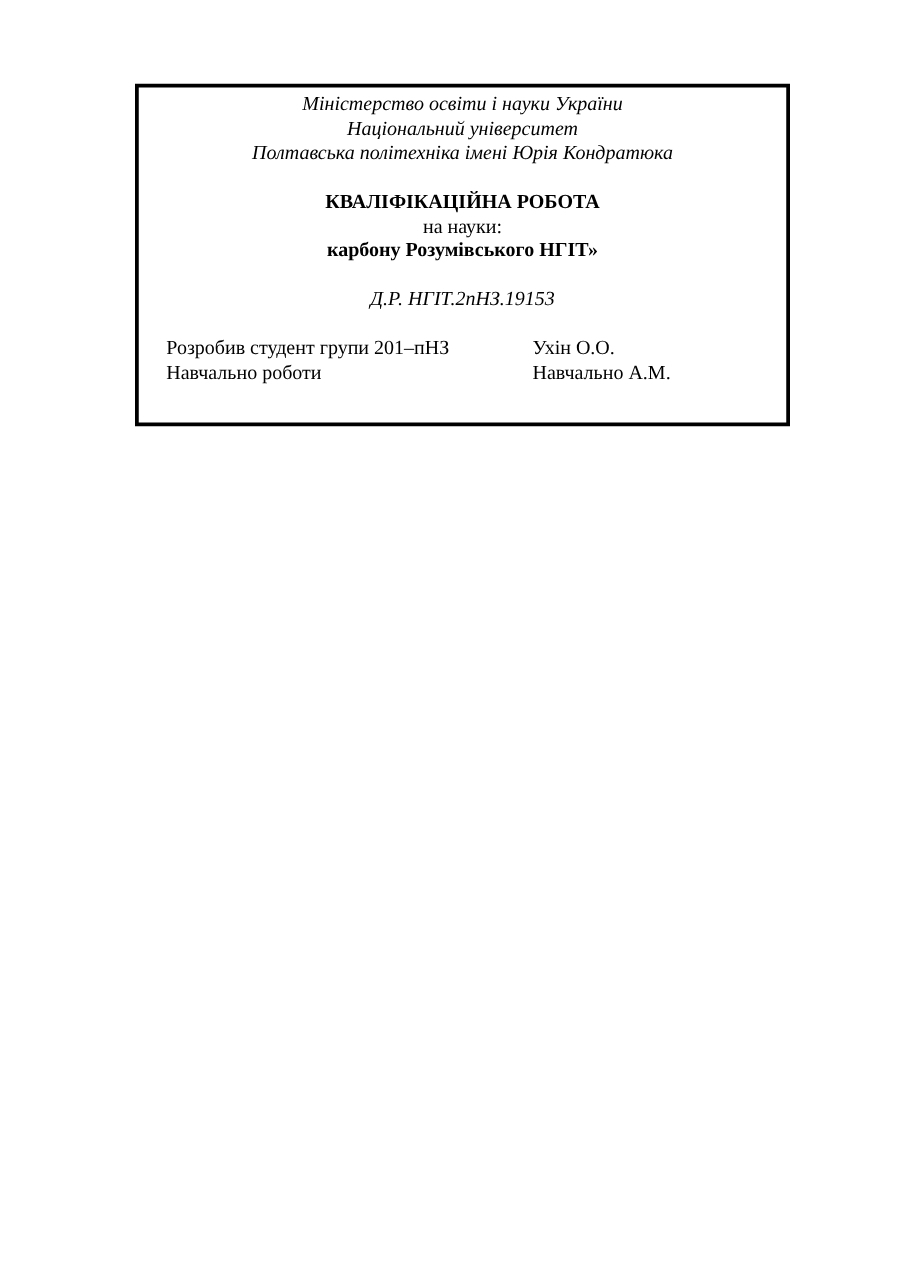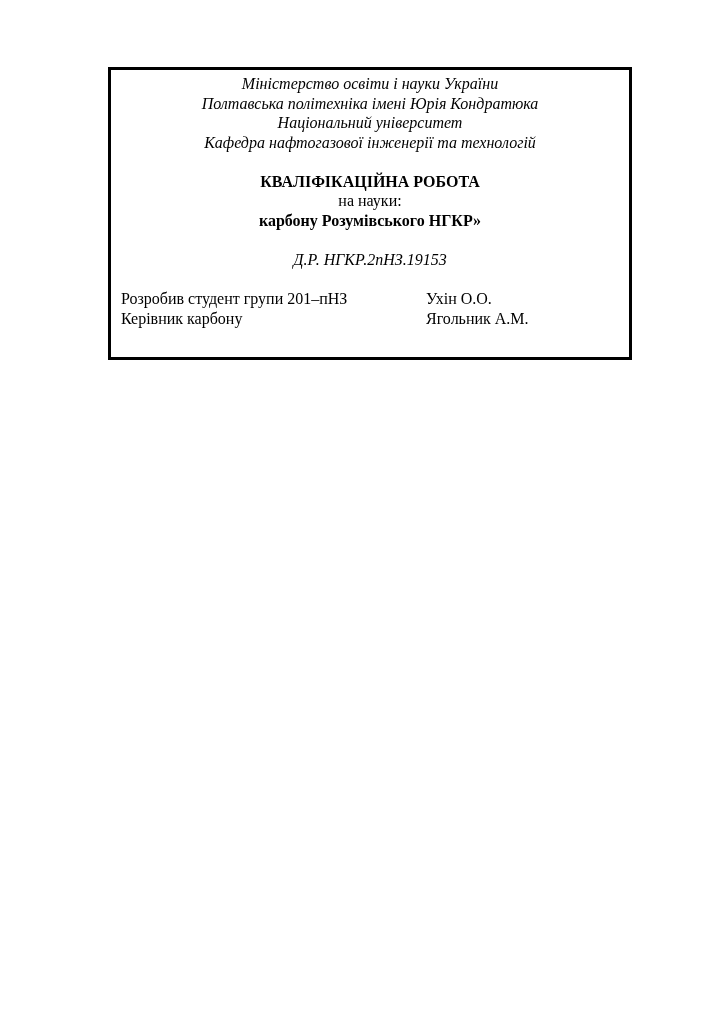--- a/index.html
+++ b/index.html
@@ -34,62 +34,61 @@
   }
   .italic { font-style: italic; }
   .bold   { font-weight: bold; font-family: Liberation Serif, serif; }
   .blank  { height: 19.5px; }
   .credits { margin: 0; }
   .credit-row {
     position: relative;
     font-size: 16px;
     line-height: 20px;
     text-align: left;
-    padding-left: 10px;
+    padding-left: 22px;
     white-space: nowrap;
   }
   .credit-name {
     position: absolute;
     left: 315px;
     top: 0;
   }
 </style>
 </head>
 <body>
 
 <div class="page">
   <div class="title-box">
 
     <div>
       <div class="line italic">Міністерство освіти і науки України</div>
+      <div class="line italic">Національний університет</div>
       <div class="line italic">Полтавська політехніка імені Юрія Кондратюка</div>
-      <div class="line italic">Національний університет</div>
-      <div class="line italic">Кафедра нафтогазової інженерії та технологій</div>
     </div>
 
     <div class="blank"></div>
 
     <div class="line bold">КВАЛІФІКАЦІЙНА РОБОТА</div>
     <div class="line">на науки:</div>
-    <div class="line bold">карбону Розумівського НГКР»</div>
+    <div class="line bold">карбону Розумівського НГІТ»</div>
 
     <div class="blank"></div>
 
-    <div class="line italic">Д.Р. НГКР.2пНЗ.19153</div>
+    <div class="line italic">Д.Р. НГІТ.2пНЗ.19153</div>
 
     <div class="blank"></div>
 
     <div class="credits">
       <div class="credit-row">
         <span>Розробив студент групи 201–пНЗ</span>
         <span class="credit-name">Ухін О.О.</span>
       </div>
       <div class="credit-row">
-        <span>Керівник карбону</span>
-        <span class="credit-name">Ягольник А.М.</span>
+        <span>Навчально роботи</span>
+        <span class="credit-name">Навчально А.М.</span>
       </div>
     </div>
 
     <div class="blank"></div>
 
 
   </div>
 </div>
 
 </body></html>

